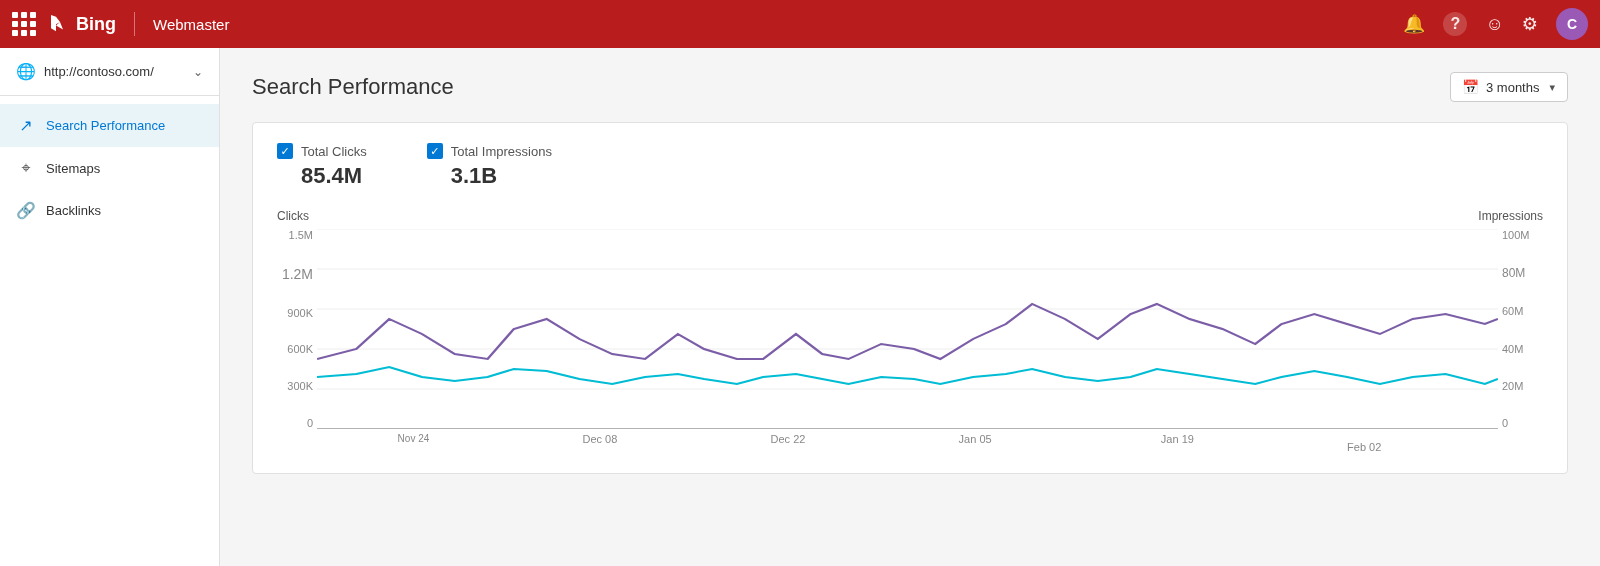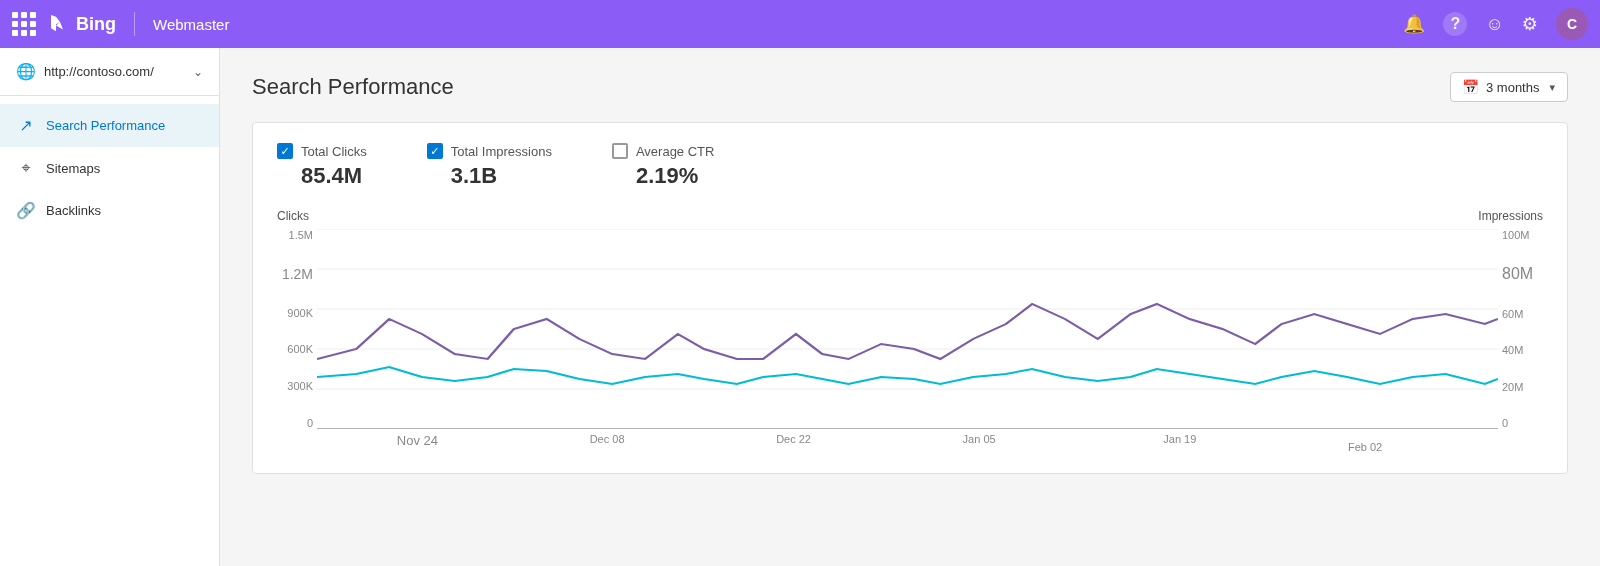--- a/index.html
+++ b/index.html
@@ -2,21 +2,21 @@
 <html><head>
   <meta charset="utf-8">
   <style>
     * { box-sizing: border-box; margin: 0; padding: 0; }
     body { font-family: 'Segoe UI', Arial, sans-serif; background: #f5f5f5; overflow-x: hidden; }
 
     
     .topnav {
       display: flex;
       align-items: center;
-      background: #8b5cf6;
+      background: #b91c1c;
       height: 48px;
       padding: 0 12px;
       color: white;
     }
     .topnav-left { display: flex; align-items: center; gap: 10px; }
     .topnav-dots { display: grid; grid-template-columns: repeat(3,6px); gap: 3px; cursor: pointer; }
     .topnav-dot { width: 6px; height: 6px; background: white; border-radius: 1px; }
     .bing-logo { display: flex; align-items: center; gap: 6px; font-size: 18px; font-weight: bold; color: white; }
     .bing-logo svg { width: 24px; height: 24px; }
     .divider-v { width: 1px; height: 24px; background: rgba(255,255,255,0.4); margin: 0 8px; }
@@ -147,29 +147,20 @@
           <div class="metric-value">85.4M</div>
         </div>
         <div class="metric">
           <div class="metric-header">
             <div class="checkbox">
               <span class="checkbox-check">✓</span>
             </div>
             <span class="metric-label">Total Impressions</span>
           </div>
           <div class="metric-value">3.1B</div>
-        </div>
-        <div class="metric">
-          <div class="metric-header">
-            <div class="checkbox unchecked">
-              <span class="checkbox-check"></span>
-            </div>
-            <span class="metric-label">Average CTR</span>
-          </div>
-          <div class="metric-value">2.19%</div>
         </div>
       </div>
 
       <div class="chart-area">
         <div style="display:flex; justify-content:space-between; margin-bottom:6px;">
           <span class="axis-label">Clicks</span>
           <span class="axis-label">Impressions</span>
         </div>
         <div style="display:flex; position:relative; width:100%;">
 
@@ -273,30 +264,30 @@
                   835,148
                   860,145
                   890,155
                   900,150
                 "></polyline>
             </svg>
           </div>
 
           <div style="display:flex; flex-direction:column; justify-content:space-between; align-items:flex-start; width:45px; height:200px; padding-left:4px;">
             <span style="font-size:11px;color:#888;">100M</span>
-            <span style="font-size:16px;color:#888;">80M</span>
+            <span style="font-size:12px;color:#888;">80M</span>
             <span style="font-size:11px;color:#888;">60M</span>
             <span style="font-size:11px;color:#888;">40M</span>
             <span style="font-size:11px;color:#888;">20M</span>
             <span style="font-size:11px;color:#888;">0</span>
           </div>
         </div>
 
         <div style="display:flex; justify-content:space-around; margin-top:4px; padding:0 85px 0 44px;">
-          <span style="font-size:13px;color:#888;">Nov 24</span>
+          <span style="font-size:10px;color:#888;">Nov 24</span>
           <span style="font-size:11px;color:#888;">Dec 08</span>
           <span style="font-size:11px;color:#888;">Dec 22</span>
           <span style="font-size:11px;color:#888;">Jan 05</span>
           <span style="font-size:11px;color:#888;margin-left:16px;">Jan 19</span>
           <span style="font-size:11px;color:#888;margin-top:8px;">Feb 02</span>
         </div>
       </div>
     </div>
   </main>
 </div>

